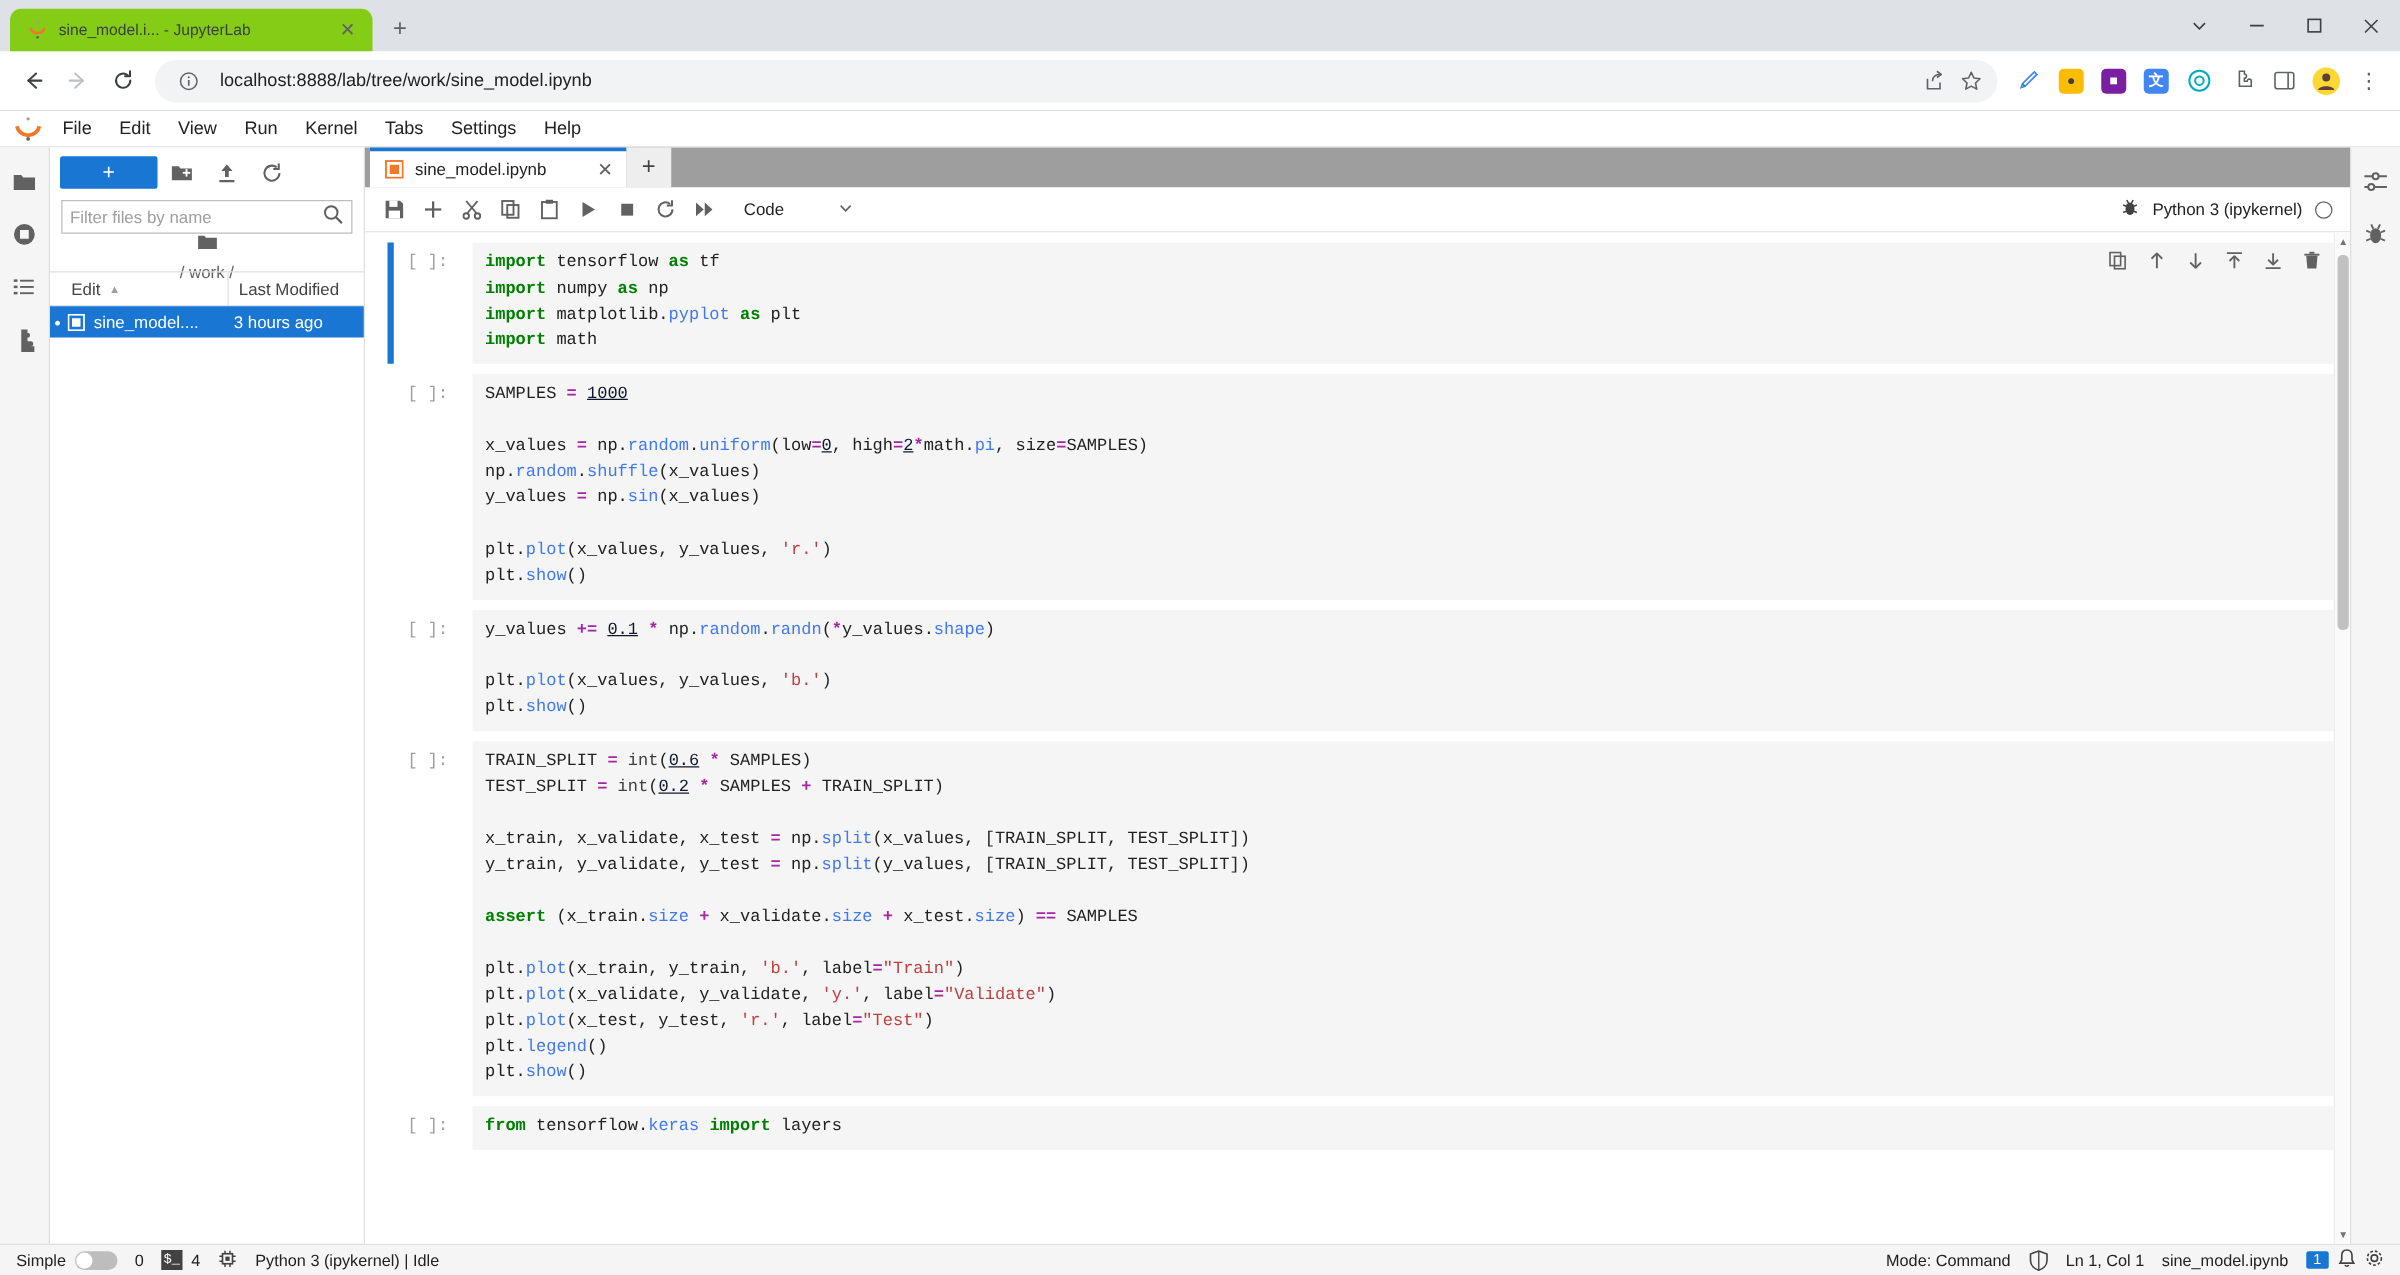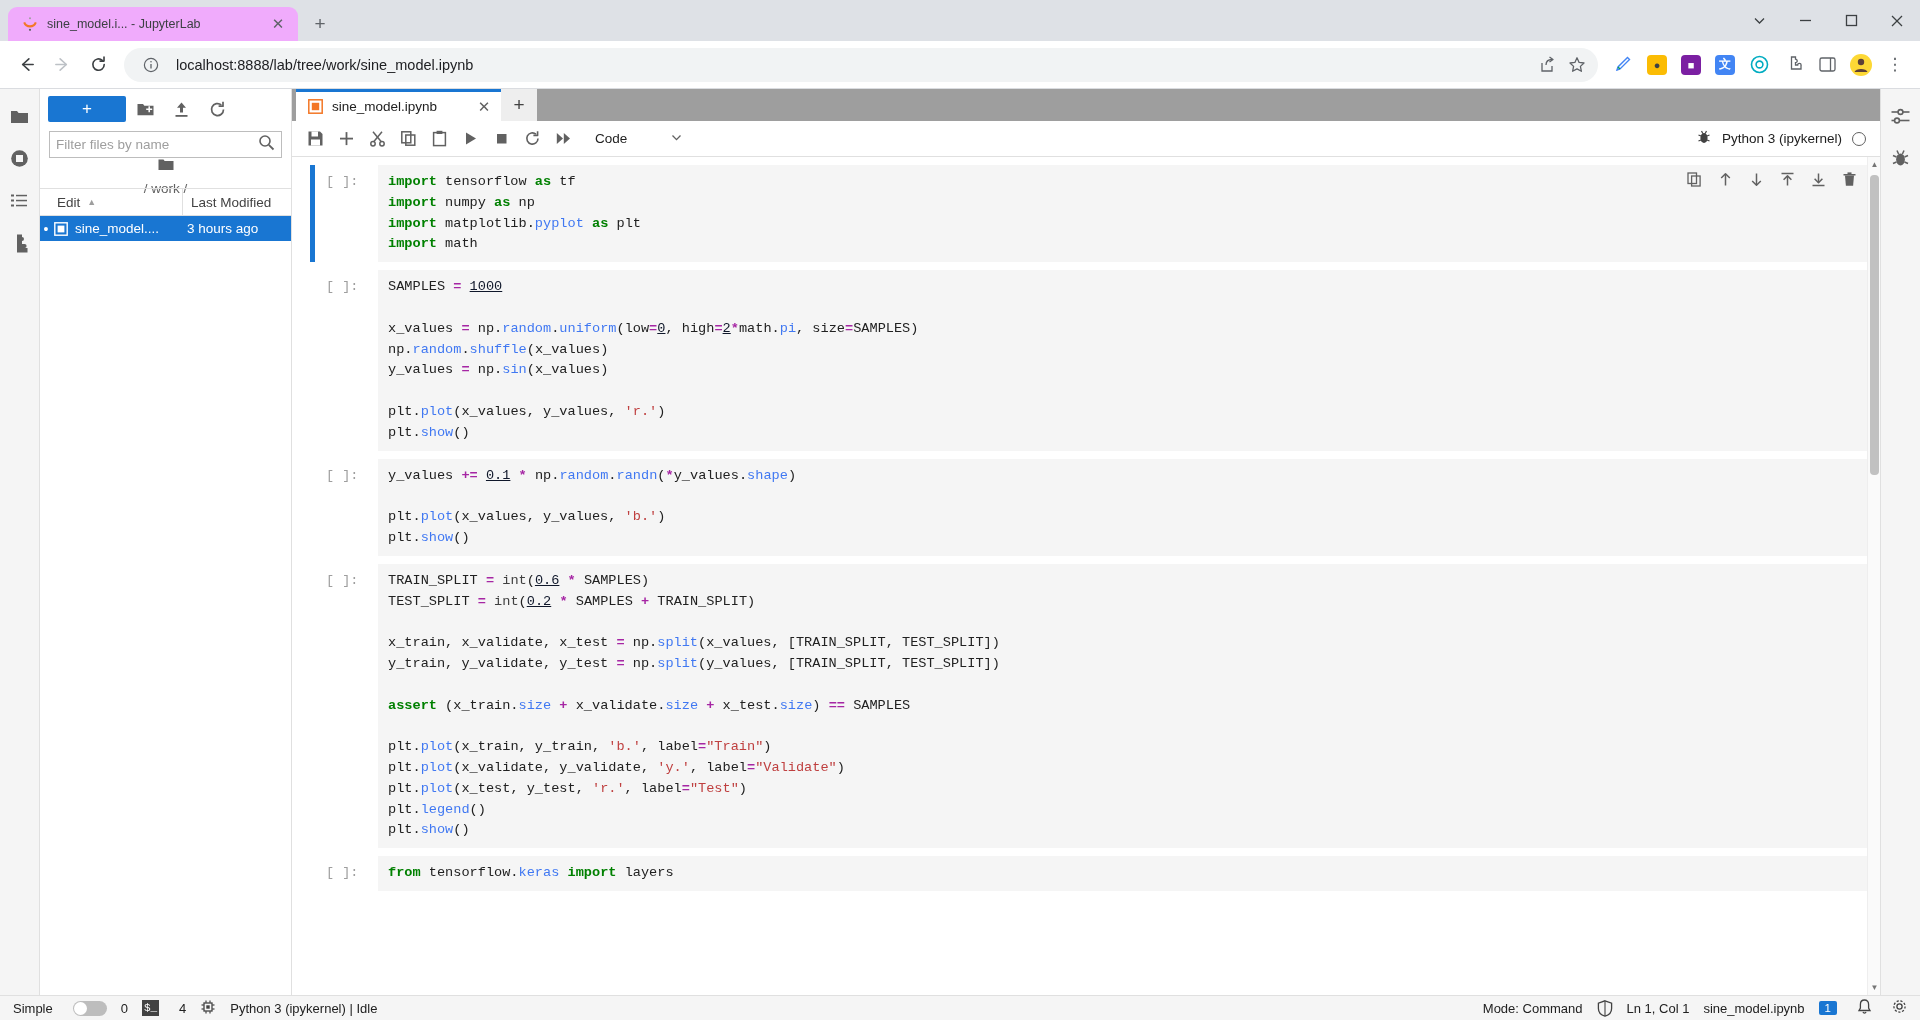--- a/index.html
+++ b/index.html
@@ -11,21 +11,21 @@
   }
 
   
   .browser { width: 1920px; height: 1020px; display: flex; flex-direction: column; }
 
   .tabstrip {
     height: 41px; background: #dee1e6;
     display: flex; align-items: flex-end; padding-left: 8px; position: relative;
   }
   .btab {
-    height: 34px; background: #f0abfc; border-radius: 9px 9px 0 0;
+    height: 34px; background: #84cc16; border-radius: 9px 9px 0 0;
     display: flex; align-items: center; padding: 0 10px 0 13px;
     min-width: 290px; position: relative;
   }
   .btab .favicon {
     width: 17px; height: 17px; margin-right: 9px; flex: 0 0 auto;
     display: flex; align-items: center; justify-content: center;
   }
   .btab .ttl {
     font-size: 12.5px; color: #3c4043; white-space: nowrap;
     overflow: hidden; text-overflow: ellipsis; flex: 1;
@@ -197,21 +197,21 @@
   .jrightbar {
     width: 40px; background: #f5f5f5; border-left: 1px solid #e0e0e0;
     display: flex; flex-direction: column; align-items: center; padding-top: 6px;
   }
 
   .statusbar {
     height: 25px; background: #f5f5f5; border-top: 1px solid #e0e0e0;
     display: flex; align-items: center; font-size: 13px; color: #212121;
     padding: 0 6px;
   }
-  .sbitem { display: flex; align-items: center; gap: 20px; padding: 0 7px; height: 100%; }
+  .sbitem { display: flex; align-items: center; gap: 7px; padding: 0 7px; height: 100%; }
   .toggle {
     width: 34px; height: 15px; border-radius: 8px; background: #bdbdbd;
     position: relative; flex: 0 0 auto;
   }
   .toggle .knob {
     position: absolute; left: 1px; top: 1px; width: 13px; height: 13px;
     border-radius: 50%; background: #fff;
   }
   .termbadge {
     background: #424242; color: #fff; font-family: "Liberation Mono", monospace;
@@ -349,20 +349,37 @@
           </svg>
       </div>
       <div class="ext">
         <span style="color:#5f6368;font-size:17px">⋮</span>
       </div>
     </div>
   </div>
 
   <div class="jlab">
 
+    <div class="jmenubar">
+      <div class="jlogo">
+        <svg width="25" height="22" viewBox="0 0 25 22">
+          <circle cx="12.5" cy="3" r="1.3" fill="#9e9e9e"></circle>
+          <circle cx="12.5" cy="19" r="1.5" fill="#616161"></circle>
+          <path d="M3.5 9 A9.2 9.2 0 0 0 21.5 9" fill="none" stroke="#f37726" stroke-width="3"></path>
+        </svg>
+      </div>
+      <div class="jmenu">File</div>
+      <div class="jmenu">Edit</div>
+      <div class="jmenu">View</div>
+      <div class="jmenu">Run</div>
+      <div class="jmenu">Kernel</div>
+      <div class="jmenu">Tabs</div>
+      <div class="jmenu">Settings</div>
+      <div class="jmenu">Help</div>
+    </div>
 
     <div class="jbody">
 
       <div class="jleftbar">
         <div class="lbicon active">
           <svg width="21" height="21" viewBox="0 0 21 21">
               <path d="M2 5 h6 l1.6 2 H19 v10 H2 Z" fill="#616161"></path>
             </svg>
         </div>
         <div class="lbicon">

